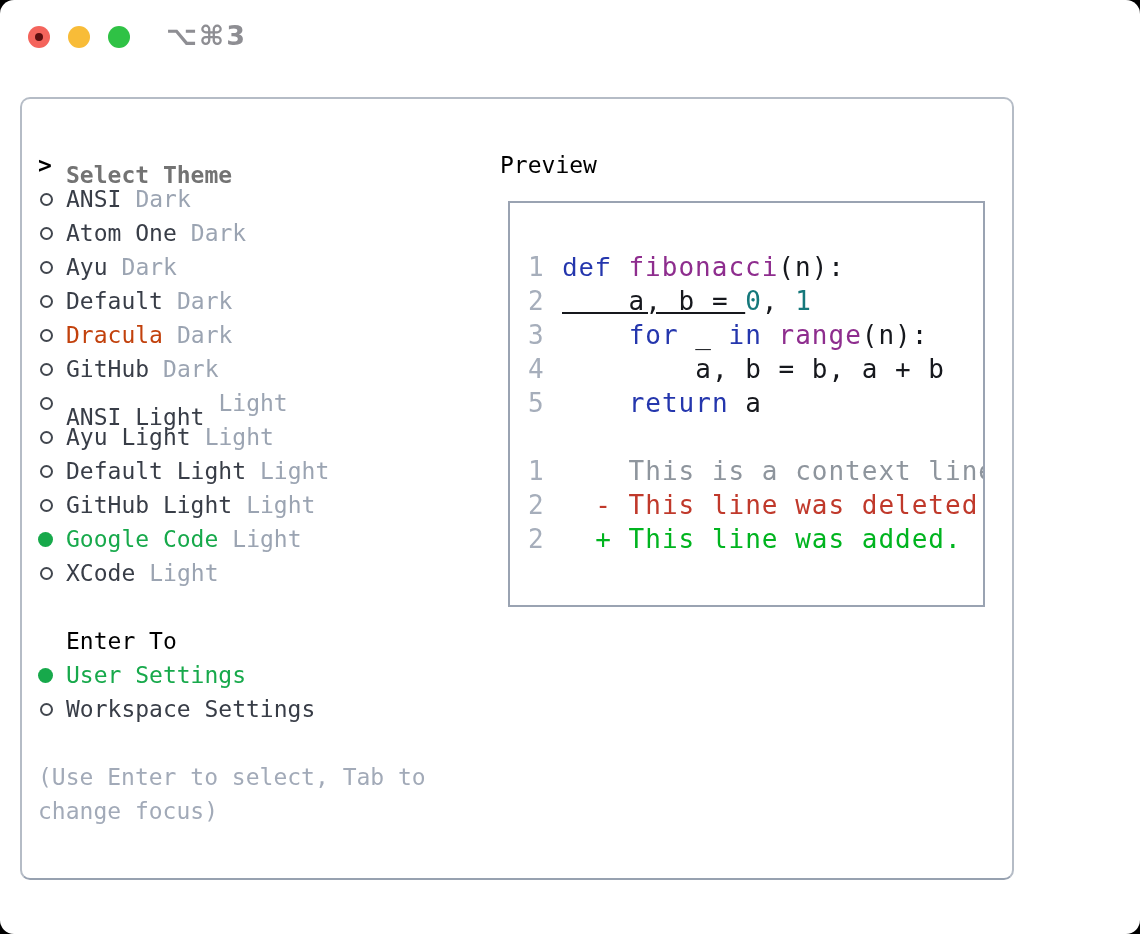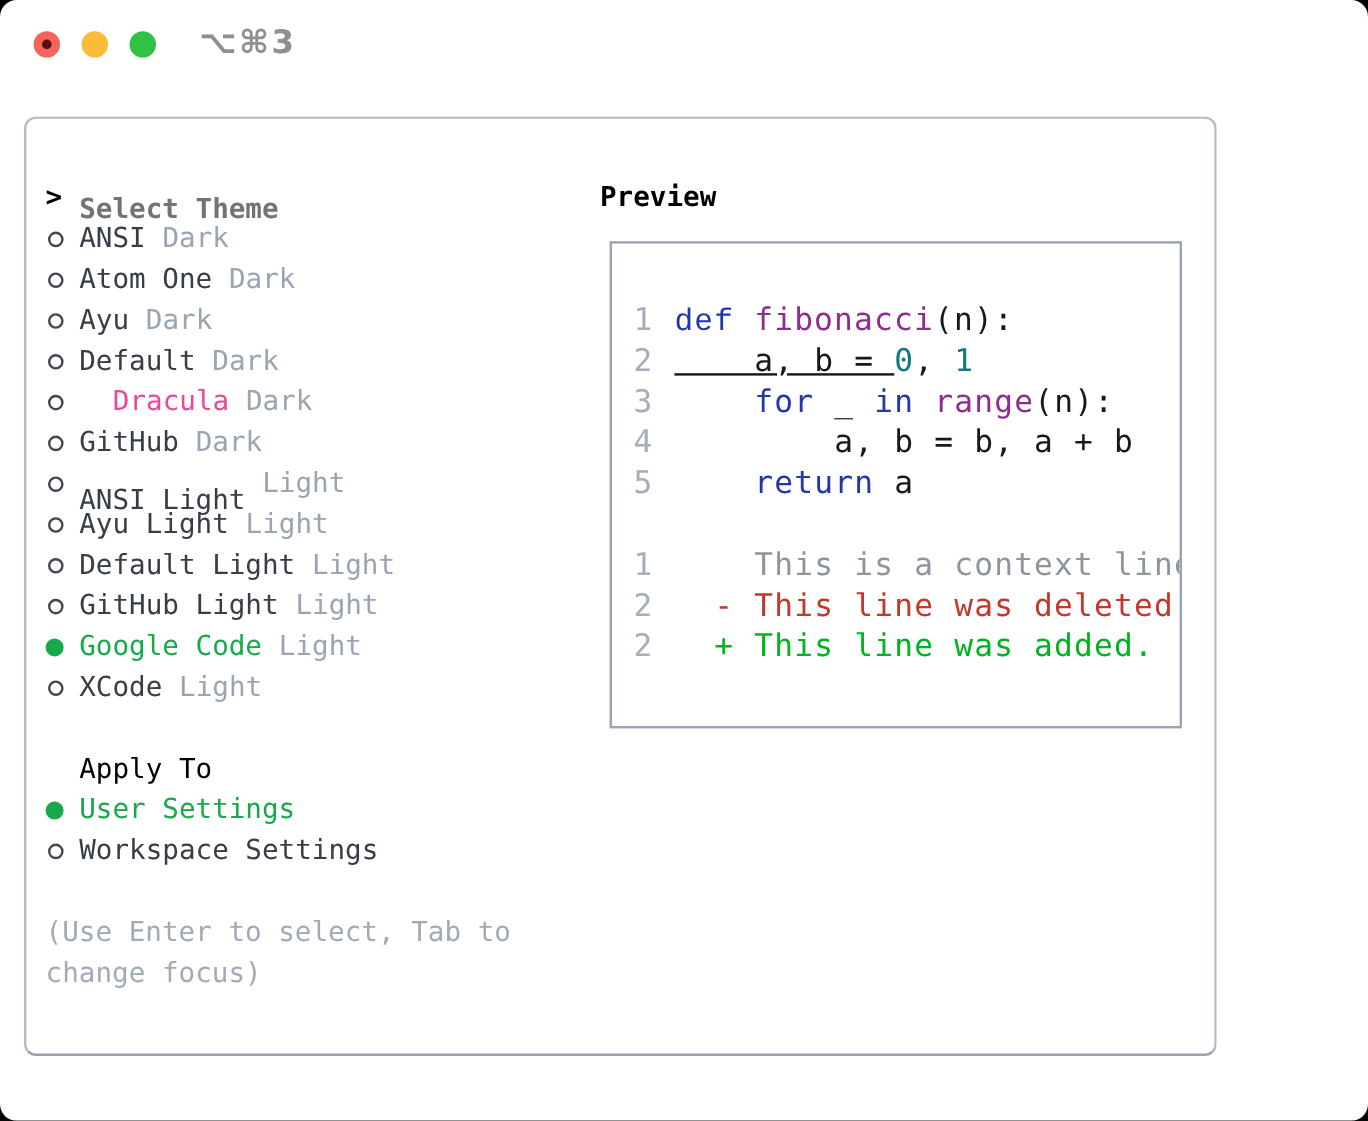--- a/index.html
+++ b/index.html
@@ -28,21 +28,21 @@
   .radio.sel{width:15px;height:15px;border:none;margin-left:0;}
   .hdr{font-weight:bold;color:#737373;margin-top:20px;}
   .caret{font-weight:bold;color:#000;font-size:23px;}
   .variant{margin-left:14px;}
   .spacer{height:34px;}
   .applyhdr{color:#000;}
   .hint{width:404px;font-size:23px;line-height:34px;margin-top:0;}
 
   
   .right{position:absolute;left:478px;top:49px;}
-  .preview-title{height:34px;line-height:34px;font-size:23px;font-weight:bold;color:#000;}
+  .preview-title{height:34px;line-height:34px;font-size:23px;font-weight:normal;color:#000;}
   .preview-box{margin-left:8px;margin-top:19px;width:477px;height:406px;box-sizing:border-box;
                border:2px solid #9aa3b2;padding:47px 0 0 18px;background:#fff;overflow:hidden;}
   .code-line{height:34px;line-height:34px;font-size:26px;letter-spacing:1px;white-space:pre;}
   .lnum{display:inline-block;width:34px;}
 </style>
 </head>
 <body>
 
 <div class="window">
 
@@ -60,33 +60,33 @@
     <div class="list">
       <div class="row">
         <span class="bullet-slot"><span class="caret">&gt;</span></span>
         <span class="hdr">Select Theme</span>
       </div>
       <div id="theme-items">
           <div class="row"><span class="bullet-slot"><span class="radio"></span></span><span style="color: rgb(56, 61, 71);">ANSI</span><span class="variant" style="color: rgb(155, 164, 178);">Dark</span></div>
           <div class="row"><span class="bullet-slot"><span class="radio"></span></span><span style="color: rgb(56, 61, 71);">Atom One</span><span class="variant" style="color: rgb(155, 164, 178);">Dark</span></div>
           <div class="row"><span class="bullet-slot"><span class="radio"></span></span><span style="color: rgb(56, 61, 71);">Ayu</span><span class="variant" style="color: rgb(155, 164, 178);">Dark</span></div>
           <div class="row"><span class="bullet-slot"><span class="radio"></span></span><span style="color: rgb(56, 61, 71);">Default</span><span class="variant" style="color: rgb(155, 164, 178);">Dark</span></div>
-          <div class="row"><span class="bullet-slot"><span class="radio"></span></span><span style="color: #ec4899; margin-left: 28px;">Dracula</span><span class="variant" style="color: rgb(155, 164, 178);">Dark</span></div>
+          <div class="row"><span class="bullet-slot"><span class="radio"></span></span><span style="color: #c2410c;">Dracula</span><span class="variant" style="color: rgb(155, 164, 178);">Dark</span></div>
           <div class="row"><span class="bullet-slot"><span class="radio"></span></span><span style="color: rgb(56, 61, 71);">GitHub</span><span class="variant" style="color: rgb(155, 164, 178);">Dark</span></div>
           <div class="row"><span class="bullet-slot"><span class="radio"></span></span><span style="color: rgb(56, 61, 71); margin-top: 28px;">ANSI Light</span><span class="variant" style="color: rgb(155, 164, 178);">Light</span></div>
           <div class="row"><span class="bullet-slot"><span class="radio"></span></span><span style="color: rgb(56, 61, 71);">Ayu Light</span><span class="variant" style="color: rgb(155, 164, 178);">Light</span></div>
           <div class="row"><span class="bullet-slot"><span class="radio"></span></span><span style="color: rgb(56, 61, 71);">Default Light</span><span class="variant" style="color: rgb(155, 164, 178);">Light</span></div>
           <div class="row"><span class="bullet-slot"><span class="radio"></span></span><span style="color: rgb(56, 61, 71);">GitHub Light</span><span class="variant" style="color: rgb(155, 164, 178);">Light</span></div>
           <div class="row"><span class="bullet-slot"><span class="radio sel" style="background: rgb(23, 169, 75);"></span></span><span style="color: rgb(23, 169, 75);">Google Code</span><span class="variant" style="color: rgb(155, 164, 178);">Light</span></div>
           <div class="row"><span class="bullet-slot"><span class="radio"></span></span><span style="color: rgb(56, 61, 71);">XCode</span><span class="variant" style="color: rgb(155, 164, 178);">Light</span></div>
         </div>
       <div class="spacer"></div>
       <div class="row">
         <span class="bullet-slot"></span>
-        <span class="applyhdr">Apply To</span>
+        <span class="applyhdr">Enter To</span>
       </div>
       <div id="apply-items">
           <div class="row"><span class="bullet-slot"><span class="radio sel" style="background: rgb(23, 169, 75);"></span></span><span style="color: rgb(23, 169, 75);">User Settings</span></div>
           <div class="row"><span class="bullet-slot"><span class="radio"></span></span><span style="color: rgb(56, 61, 71);">Workspace Settings</span></div>
         </div>
       <div class="spacer"></div>
       <div class="hint" style="color: rgb(162, 170, 184);">(Use Enter to select, Tab to change focus)</div>
     </div>
 
     <div class="right">

